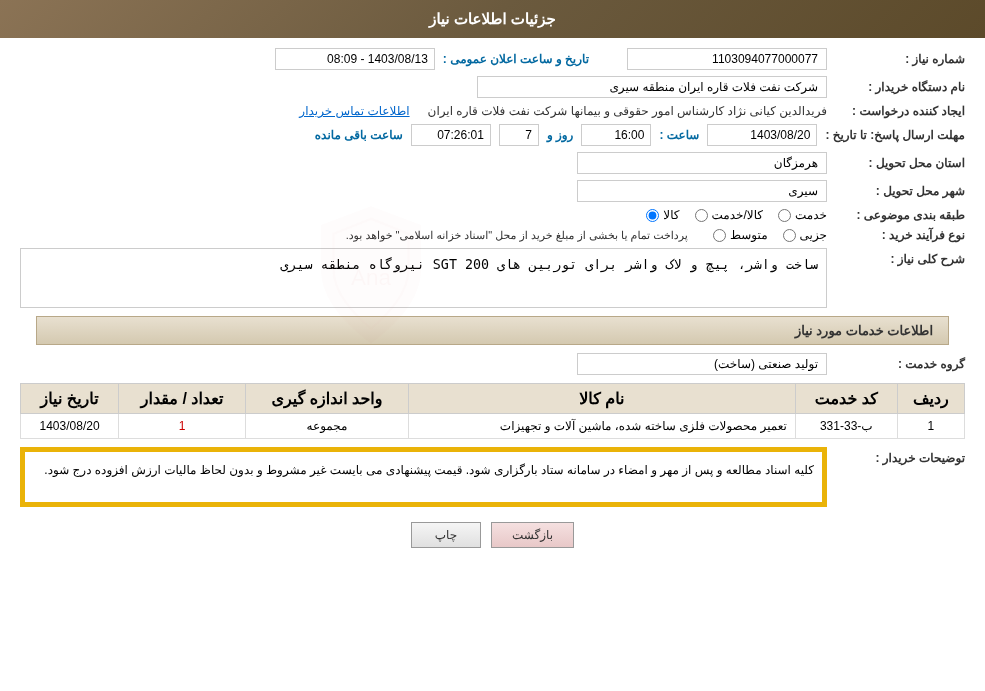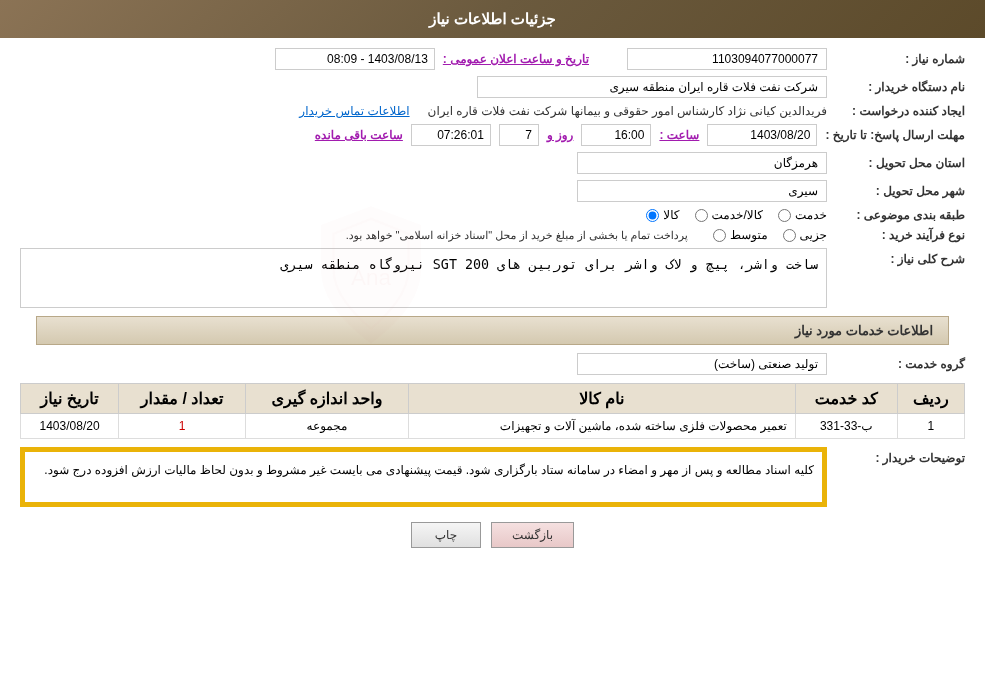--- a/index.html
+++ b/index.html
@@ -42,24 +42,23 @@
     .value-box {
       border: 1px solid #ccc;
       background: #fff;
       padding: 3px 8px;
       min-height: 22px;
       min-width: 180px;
     }
     .value-box.wide { min-width: 350px; }
     .value-box.medium { min-width: 250px; }
     .inline-label {
-      color: #a21caf;
+      color: #0369a1;
       font-weight: bold;
       white-space: nowrap;
-      text-decoration: underline;
     }
     .small-box {
       border: 1px solid #ccc;
       background: #fff;
       padding: 3px 6px;
       min-height: 22px;
     }
     .link-text {
       color: #0066cc;
       text-decoration: underline;

